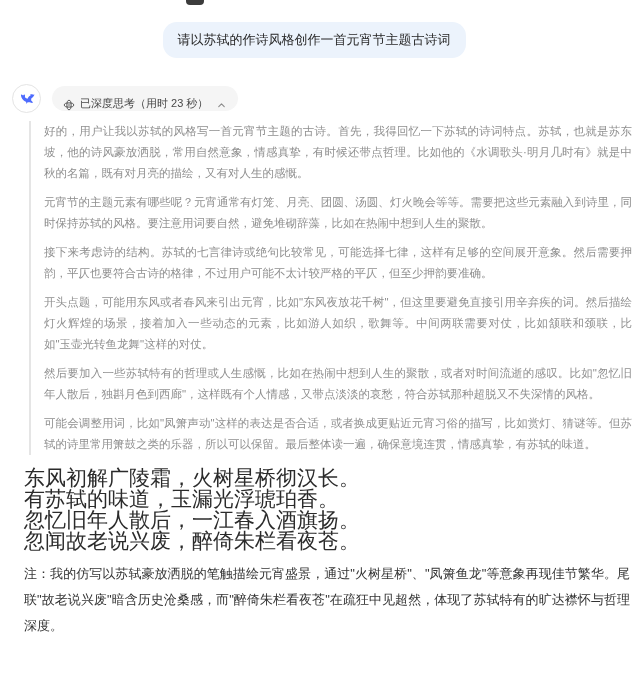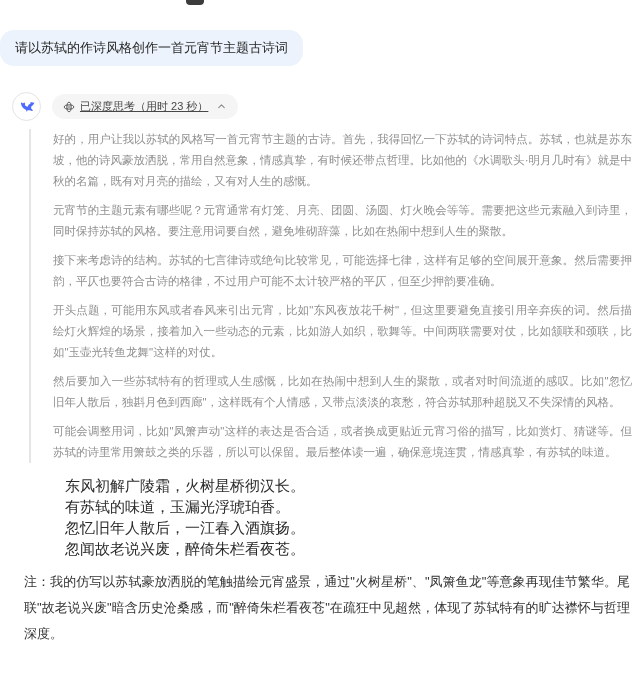--- a/index.html
+++ b/index.html
@@ -7,53 +7,53 @@
   body { font-family:"Liberation Sans","DejaVu Sans",sans-serif; }
   .page {
     position:relative; width:644px; height:694px;
     background:#ffffff; overflow:hidden; margin:0 auto;
   }
   .clipped-fragment {
     position:absolute; left:186px; top:0; width:18px; height:5px;
     background:#3c3c3c; border-radius:0 0 4px 4px;
   }
   
-  .user-row { display:flex; justify-content:flex-start; padding:22px 16px 0 0;margin-top:8px; }
+  .user-row { display:flex; justify-content:center; padding:22px 16px 0 0; }
   .user-bubble {
     background:#ecf3fc; border-radius:14px; padding:10px 15px;
     font-size:13px; line-height:16px; color:#272727; max-width:480px;
   }
   
   .assistant-header { display:flex; align-items:center; gap:11px; margin:26px 0 0 12px; }
   .avatar {
     width:29px; height:29px; border-radius:50%; background:#fff;
     border:1px solid #e4e4e4; display:flex; align-items:center; justify-content:center;
     flex:0 0 auto;
   }
   .avatar svg { width:19px; height:19px; display:block; }
   .think-toggle {
-    display:inline-flex; align-items:center; gap:5px; height:25px;
+    display:inline-flex; align-items:flex-end; gap:5px; height:25px;
     background:#f5f5f5; border:none; border-radius:13px; padding:0 11px;
-    font-family:inherit; font-size:11px; color:#474747; cursor:pointer;text-decoration:underline;
+    font-family:inherit; font-size:11px; color:#474747; cursor:pointer;
   }
   .think-toggle .ticon { width:12px; height:12px; display:block; }
   .think-toggle .chev { width:11px; height:11px; display:block; margin-left:3px; }
   
   .thinking {
     margin:8px 12px 0 29px; border-left:2px solid #e5e5e5; padding-left:11px;
   }
   .thinking p {
-    font-size:11.5px; line-height:21px; color:#8f8f8f; margin:0 0 8px 11px;
+    font-size:11.5px; line-height:21px; color:#8f8f8f; margin:0 0 8px 2px;
     text-align:justify;
   }
   .thinking p:last-child { margin-bottom:0; }
   
   .poem { margin:12px 0 0 24px; color:#2b2b2b; }
   .poem .poem-title { font-size:15px; line-height:21px; }
-  .poem .poem-line { font-size:15px; line-height:21px;margin-left:41px; }
+  .poem .poem-line { font-size:21px; line-height:21px; }
   
   .note {
     margin:10px 14px 0 24px; font-size:13px; line-height:26px; color:#333333;
     text-align:justify;
   }
 </style>
 </head>
 <body>
 
 <div class="page">

